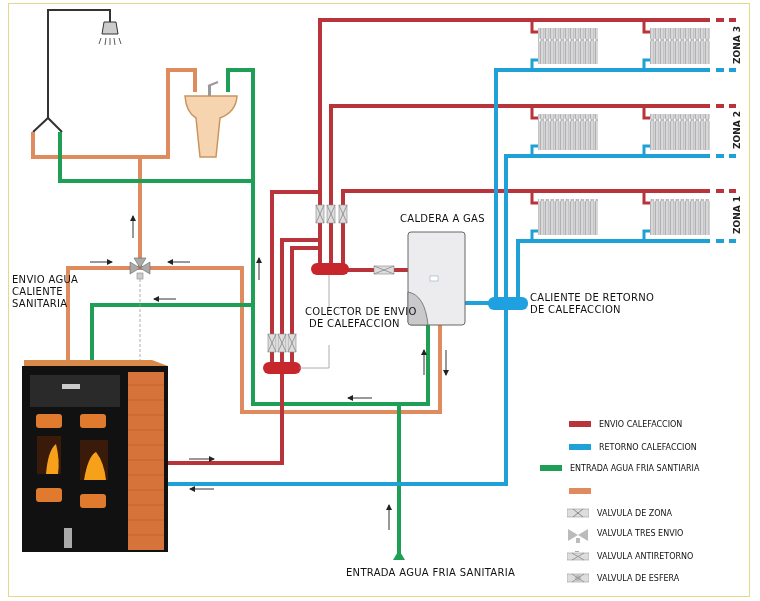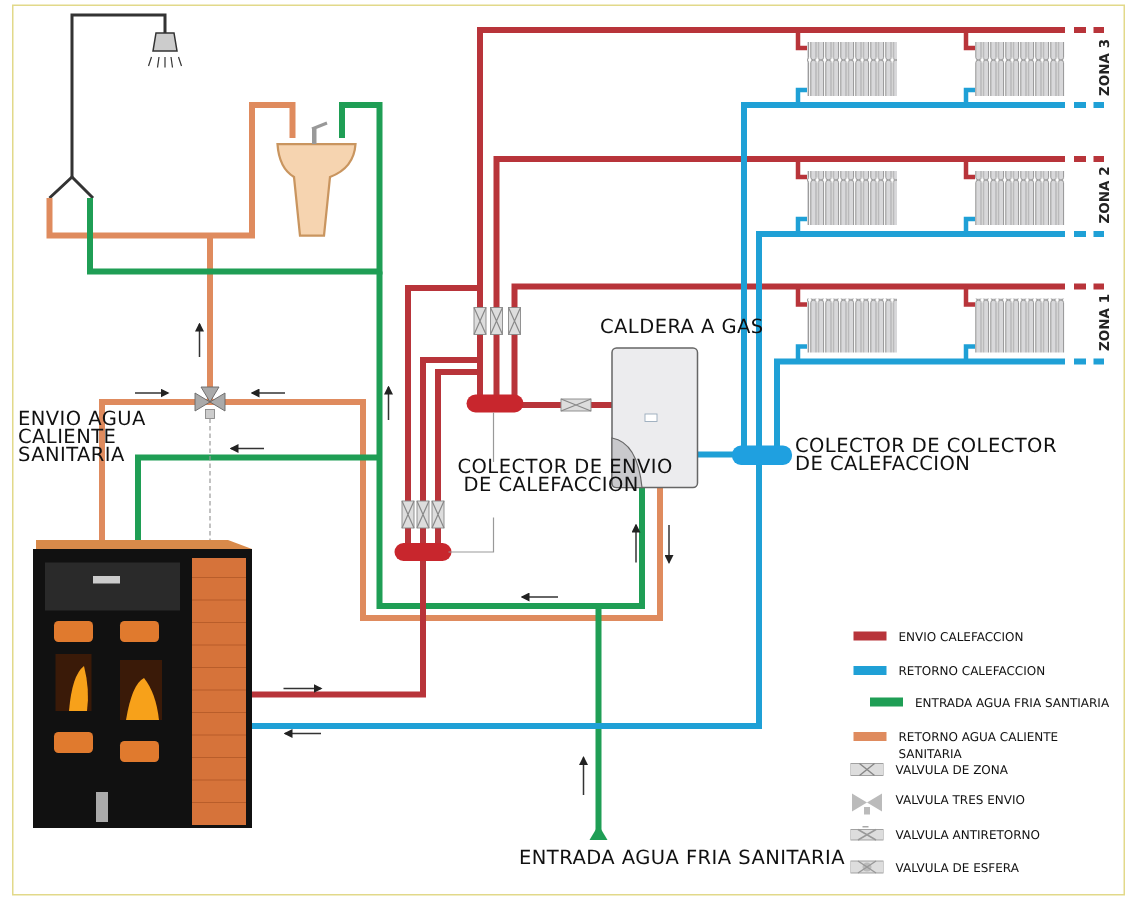--- a/index.html
+++ b/index.html
@@ -1,19 +1,19 @@
 <!DOCTYPE html>
 <html><head>
 <meta charset="utf-8">
 <style>
   html,body{margin:0;padding:0;background:#fff;}
   body{width:760px;height:601px;position:relative;overflow:hidden;font-family:"DejaVu Sans",sans-serif;}
   #frame{position:absolute;left:8px;top:3px;width:742px;height:594px;border:1px solid #e2d98a;box-sizing:border-box;}
   svg{position:absolute;left:0;top:0;}
-  .lbl{position:absolute;font-size:13px;color:#111;letter-spacing:0.3px;line-height:12px;white-space:nowrap;font-family:"DejaVu Sans",sans-serif;}
+  .lbl{position:absolute;font-size:10px;color:#111;letter-spacing:0.3px;line-height:12px;white-space:nowrap;font-family:"DejaVu Sans",sans-serif;}
   .zona{position:absolute;font-size:9px;font-weight:bold;color:#222;transform:rotate(-90deg);transform-origin:center;white-space:nowrap;}
   .legend-item{position:absolute;display:flex;align-items:flex-start;gap:8px;font-size:8px;color:#111;line-height:11px;}
   .swatch{width:22px;height:6px;margin-top:2px;}
 </style>
 </head>
 <body>
 
 <div id="frame"></div>
 
 <svg width="760" height="601">
@@ -232,45 +232,44 @@
   <div>ENVIO AGUA</div>
   <div>CALIENTE</div>
   <div>SANITARIA</div>
 </div>
 <div class="lbl" style="left:400px;top:213px;">CALDERA A GAS</div>
 <div class="lbl" style="left:305px;top:306px;">
   <div>COLECTOR DE ENVIO</div>
   <div style="padding-left:4px;">DE CALEFACCION</div>
 </div>
 <div class="lbl" style="left:530px;top:292px;">
-  <div>COLECTOR DE COLECTOR</div>
+  <div>CALIENTE DE RETORNO</div>
   <div>DE CALEFACCION</div>
 </div>
 <div class="lbl" style="left:346px;top:567px;">ENTRADA AGUA FRIA SANITARIA</div>
 
 <div class="zona" style="left:718px;top:40px;">ZONA 3</div>
 <div class="zona" style="left:718px;top:125px;">ZONA 2</div>
 <div class="zona" style="left:718px;top:210px;">ZONA 1</div>
 
 <div>
   <div class="legend-item" style="left:569px;top:419px;text-align:right;">
     <div class="swatch" style="background:#b8343a;"></div>
     <span>ENVIO CALEFACCION</span>
   </div>
   <div class="legend-item" style="left:569px;top:442px;">
     <div class="swatch" style="background:#1fa0d6;"></div>
     <span>RETORNO CALEFACCION</span>
   </div>
-  <div class="legend-item" style="left:580px;top:463px;justify-content:flex-end;">
+  <div class="legend-item" style="left:540px;top:463px;justify-content:flex-end;">
     <div class="swatch" style="background:#1f9e55;"></div>
     <span>ENTRADA AGUA FRIA SANTIARIA</span>
   </div>
   <div class="legend-item" style="left:569px;top:486px;">
     <div class="swatch" style="background:#df8b5e;"></div>
-    <span style="white-space:normal;width:120px;">RETORNO AGUA CALIENTE SANITARIA</span>
   </div>
   <div class="legend-item" style="left:567px;top:508px;">
     <svg width="22" height="10" style="position:static">
         <rect x="0" y="1" width="22" height="8" fill="#ddd" stroke="#999" stroke-width="0.6"></rect>
         <path d="M6,1 L16,9 M16,1 L6,9" stroke="#888"></path>
       </svg>
     <span>VALVULA DE ZONA</span>
   </div>
   <div class="legend-item" style="left:567px;top:528px;">
     <svg width="22" height="16" style="position:static">

